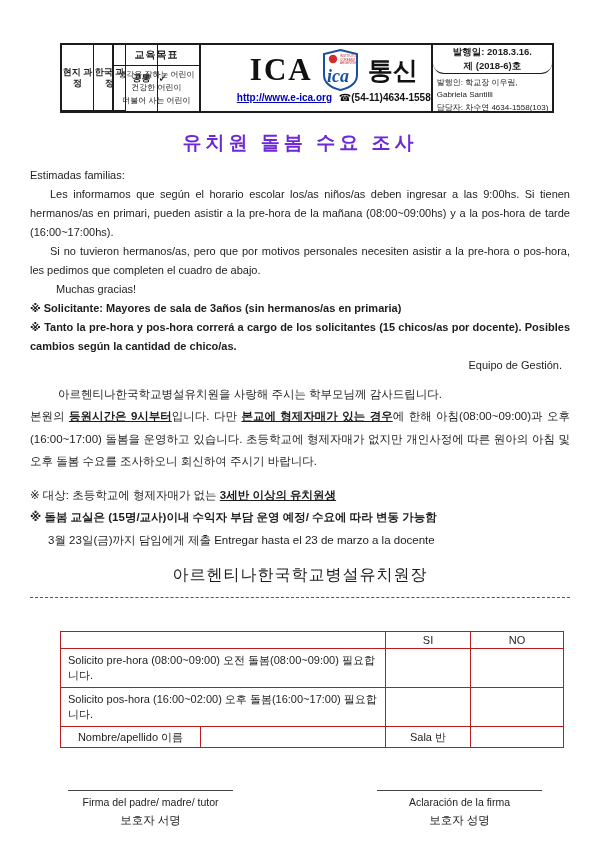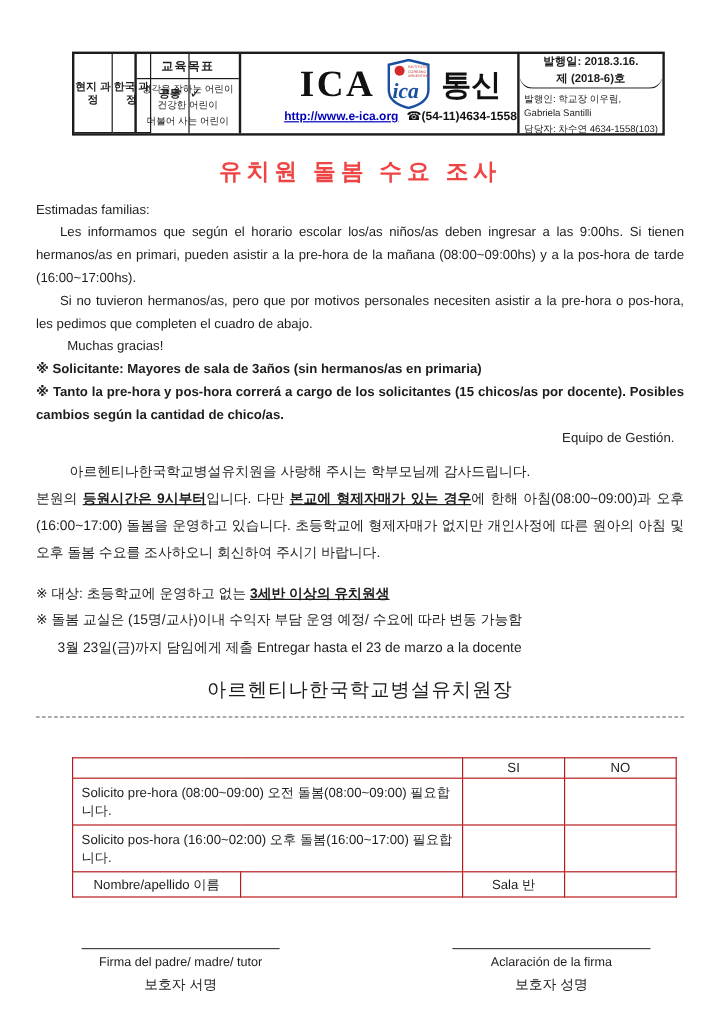--- a/index.html
+++ b/index.html
@@ -22,34 +22,34 @@
   .brand-ica { font-family:"Liberation Serif","DejaVu Serif",serif; font-size:31px; font-weight:bold; letter-spacing:2px; color:#111; }
   .brand-suffix { font-size:25px; font-weight:bold; color:#111; }
   .brand-url-row { font-size:10px; font-weight:bold; white-space:nowrap; }
   .brand-url { color:#0000bb; text-decoration:underline; }
   .brand-phone { color:#111; margin-left:4px; }
   .hdr-issue { width:142px; display:flex; flex-direction:column; }
   .issue-top { height:31px; border-bottom:1px solid #1c1c1c; display:flex; flex-direction:column; align-items:center; justify-content:center; font-size:9.5px; font-weight:bold; line-height:1.45;border-radius:11px; }
   .issue-bottom { flex:1; padding:3px 3px 0 4px; font-size:8px; line-height:1.6; color:#222; }
 
   
-  .doc-title { margin-top:17px; text-align:center; font-size:19px; font-weight:600; letter-spacing:4px; color:#ef4444; }
+  .doc-title { margin-top:17px; text-align:center; font-size:19px; font-weight:600; letter-spacing:4px; color:#6d28d9; }
 
   
   .es { margin-top:10px; font-size:11px; line-height:1.73; text-align:justify; color:#1d1d1d; }
   .es p.ind { text-indent:20px; }
   .es .salutation { text-align:left; }
   .es .thanks { text-indent:26px; text-align:left; }
   .es .note { font-weight:bold; }
   .es .signoff { text-align:right; padding-right:8px; }
   .kr { margin-top:8px; font-size:11.5px; line-height:1.93; text-align:justify; color:#1d1d1d; }
   .kr .p1 { text-indent:28px; text-align:left; }
   .bu { font-weight:bold; text-decoration:underline; }
   .kr-notes { margin-top:12px; font-size:11.5px; line-height:1.95; color:#1d1d1d; }
-  .kr-notes .bold-line { font-weight:normal; }
+  .kr-notes .bold-line { font-weight:bold; }
   .kr-notes .submit-line { padding-left:18px; }
 
   .director { margin-top:14px; text-align:center; font-size:16px; letter-spacing:1px; color:#1b1b1b; }
   .dashes { margin-top:11px; border-top:1.5px dashed #555; width:540px; margin-left:0; }
 
   
   table.care { border-collapse:collapse; margin:33px 0 0 30px; width:503px; table-layout:fixed; }
   table.care td { border:1px solid #b91c1c; font-size:11px; color:#1d1d1d; }
   table.care td.desc { padding:4px 6px 4px 7px; }
   table.care td.center { text-align:center; }
@@ -141,21 +141,21 @@
     <p class="note">※ Tanto la pre-hora y pos-hora correrá a cargo de los solicitantes (15 chicos/as por docente). Posibles cambios según la cantidad de chico/as.</p>
     <p class="signoff">Equipo de Gestión.</p>
   </div>
 
   <div class="kr">
     <p class="p1">아르헨티나한국학교병설유치원을 사랑해 주시는 학부모님께 감사드립니다.</p>
     <p><span>본원의 </span><span class="bu">등원시간은 9시부터</span><span>입니다. 다만 </span><span class="bu">본교에 형제자매가 있는 경우</span><span>에 한해 아침(08:00~09:00)과 오후(16:00~17:00) 돌봄을 운영하고 있습니다.  초등학교에 형제자매가 없지만 개인사정에 따른 원아의 아침 및 오후 돌봄 수요를 조사하오니 회신하여 주시기 바랍니다.</span></p>
   </div>
 
   <div class="kr-notes">
-    <div><span>※ 대상: 초등학교에 운영하고 없는 </span><span class="bu">3세반 이상의 유치원생</span></div>
+    <div><span>※ 대상: 초등학교에 형제자매가 없는 </span><span class="bu">3세반 이상의 유치원생</span></div>
     <div class="bold-line">※ 돌봄 교실은 (15명/교사)이내 수익자 부담 운영 예정/ 수요에 따라 변동 가능함</div>
     <div class="submit-line">3월 23일(금)까지 담임에게 제출   Entregar hasta el 23 de marzo a la docente</div>
   </div>
 
   <div class="director">아르헨티나한국학교병설유치원장</div>
   <div class="dashes"></div>
 
   <table class="care">
     <colgroup>
         <col style="width:140px">

